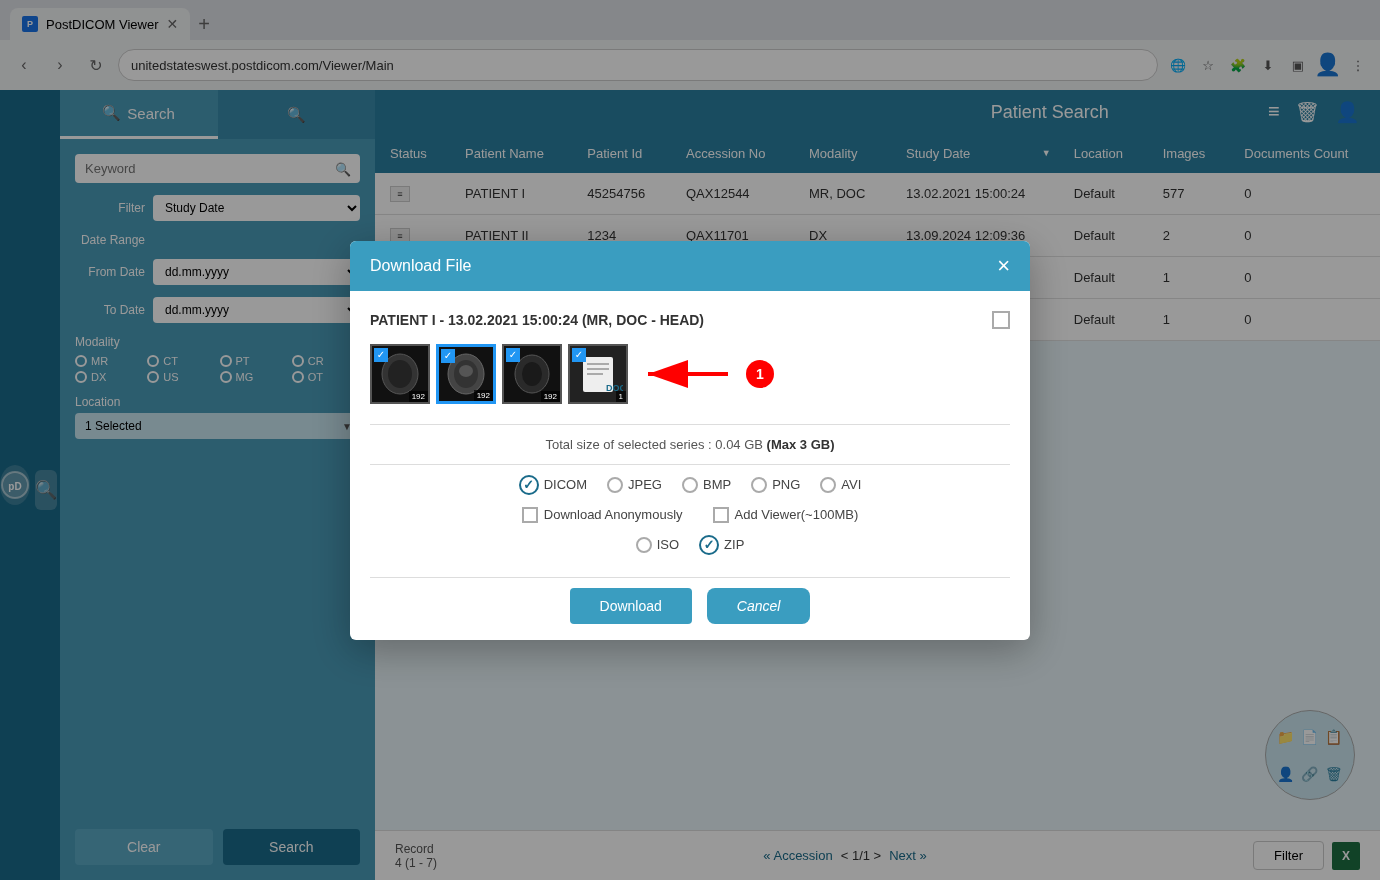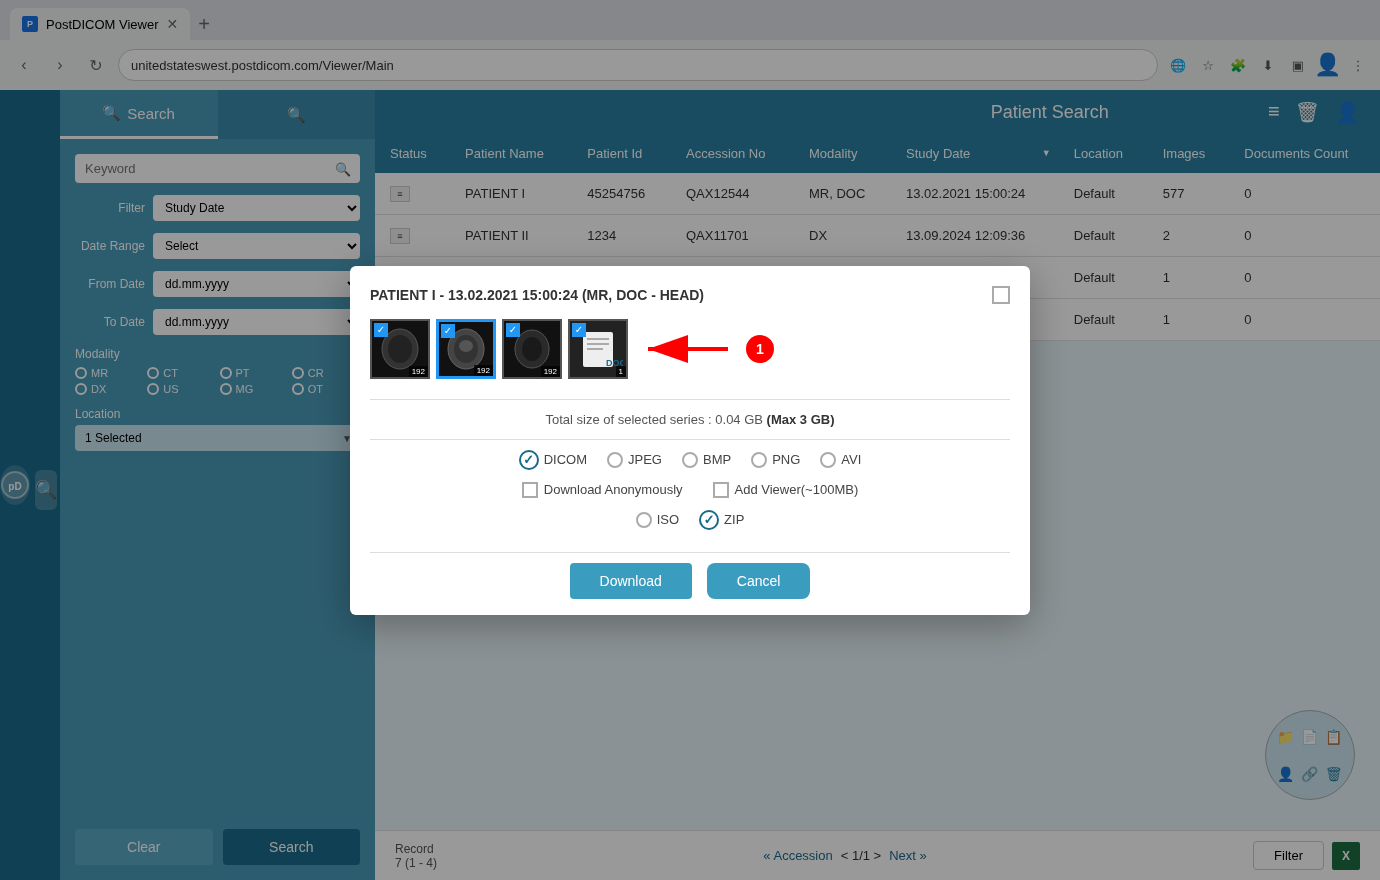--- a/index.html
+++ b/index.html
@@ -114,21 +114,21 @@
     .modal-options { padding: 10px 20px; }
     .format-options { display: flex; align-items: center; justify-content: center; gap: 20px; margin-bottom: 12px; }
     .radio-item { display: flex; align-items: center; gap: 5px; cursor: pointer; font-size: 13px; color: #444; }
     .radio-circle { width: 16px; height: 16px; border-radius: 50%; border: 2px solid #aaa; display: flex; align-items: center; justify-content: center; flex-shrink: 0; }
     .check-options { display: flex; align-items: center; justify-content: center; gap: 30px; margin-bottom: 12px; }
     .check-item { display: flex; align-items: center; gap: 6px; cursor: pointer; font-size: 13px; color: #444; }
     .check-box { width: 16px; height: 16px; border: 2px solid #aaa; display: flex; align-items: center; justify-content: center; flex-shrink: 0; }
     .archive-options { display: flex; align-items: center; justify-content: center; gap: 20px; margin-bottom: 12px; }
     .modal-actions { display: flex; justify-content: center; gap: 15px; padding: 10px 20px 16px; }
     .btn-download { padding: 10px 30px; background: #3a9dc0; color: white; border: none; border-radius: 4px; cursor: pointer; font-size: 14px; }
-    .btn-cancel { padding: 10px 30px; background: #3a9dc0; color: white; border: none; border-radius: 8px; cursor: pointer; font-size: 14px; }
+    .btn-cancel { padding: 10px 30px; background: #3a9dc0; color: white; border: none; border-radius: 8px; cursor: pointer; font-size: 14px; font-style: italic; }
     .check-circle-icon { width: 20px; height: 20px; border-radius: 50%; border: 2px solid #1a6b8a; display: flex; align-items: center; justify-content: center; color: #1a6b8a; font-size: 13px; font-weight: bold; flex-shrink: 0; }
   </style>
 </head>
 <body>
 
 <div class="browser-chrome">
   <div class="browser-tab-bar">
     <div class="browser-tab">
       <div class="tab-favicon" style="background:#1a73e8; width:16px; height:16px; border-radius:2px; display:flex; align-items:center; justify-content:center; color:white; font-size:9px; font-weight:bold;">P</div>
       <span>PostDICOM Viewer</span>
@@ -194,25 +194,20 @@
         <span class="filter-label">Filter</span>
         <select class="filter-select">
           <option>Study Date</option>
           <option>Accession No</option>
           <option>Patient Name</option>
         </select>
       </div>
 
       <div class="filter-row">
         <span class="filter-label">Date Range</span>
-        <select class="filter-select">
-          <option>Select</option>
-          <option>Last 7 days</option>
-          <option>Last 30 days</option>
-        </select>
       </div>
 
       <div class="filter-row">
         <span class="filter-label">From Date</span>
         <select class="filter-select">
           <option>dd.mm.yyyy</option>
         </select>
       </div>
 
       <div class="filter-row">
@@ -349,21 +344,21 @@
             <td>1</td>
             <td>0</td>
           </tr>
         </tbody>
       </table>
     </div>
 
     <div class="table-footer">
       <div>
         <div class="record-info">Record</div>
-        <div class="record-info">7 (1 - 4)</div>
+        <div class="record-info">4 (1 - 7)</div>
       </div>
       <div class="pagination">
         <span class="page-link">« Accession</span>
         <span>&lt; 1/1 &gt;</span>
         <span class="page-link">Next »</span>
       </div>
       <div style="display:flex; gap:8px; align-items:center;">
         <button class="filter-btn">Filter</button>
         <div class="excel-btn">X</div>
       </div>
@@ -378,20 +373,24 @@
     <div class="float-icon">📋</div>
     <div class="float-icon">👤</div>
     <div class="float-icon">🔗</div>
     <div class="float-icon">🗑</div>
   </div>
 </div>
 
 <div class="modal-overlay">
   <div class="modal">
 
+    <div class="modal-header">
+      <span class="modal-title">Download File</span>
+      <button class="modal-close">×</button>
+    </div>
 
     <div class="modal-body">
       <div class="modal-patient-header">
         <span class="modal-patient-name">PATIENT I - 13.02.2021 15:00:24 (MR, DOC - HEAD)</span>
         <div class="modal-checkbox"></div>
       </div>
 
       <div style="display:flex; align-items:center;">
         <div class="series-row">
 

